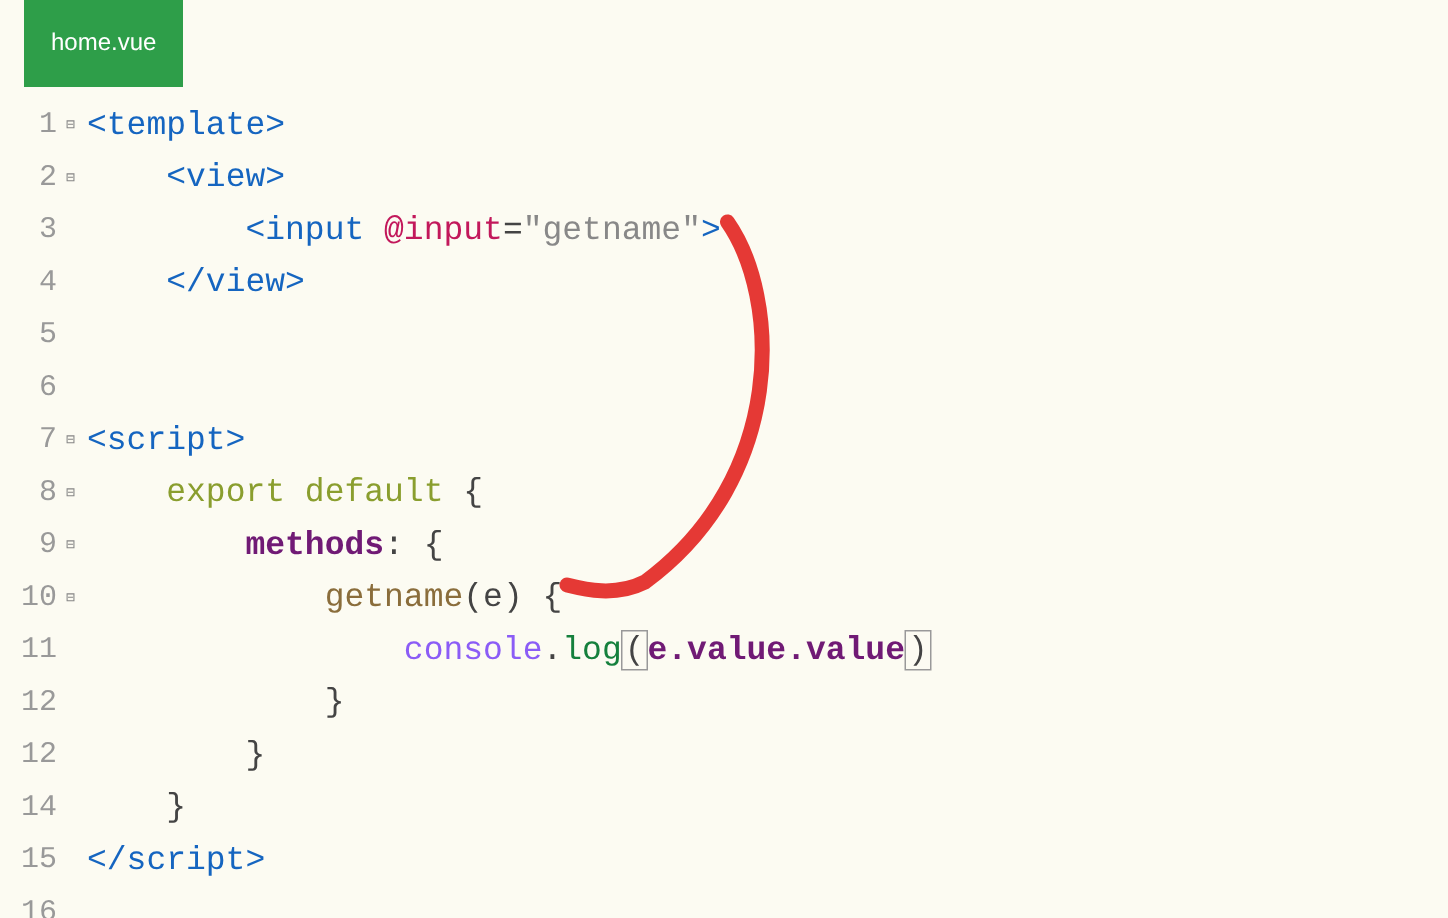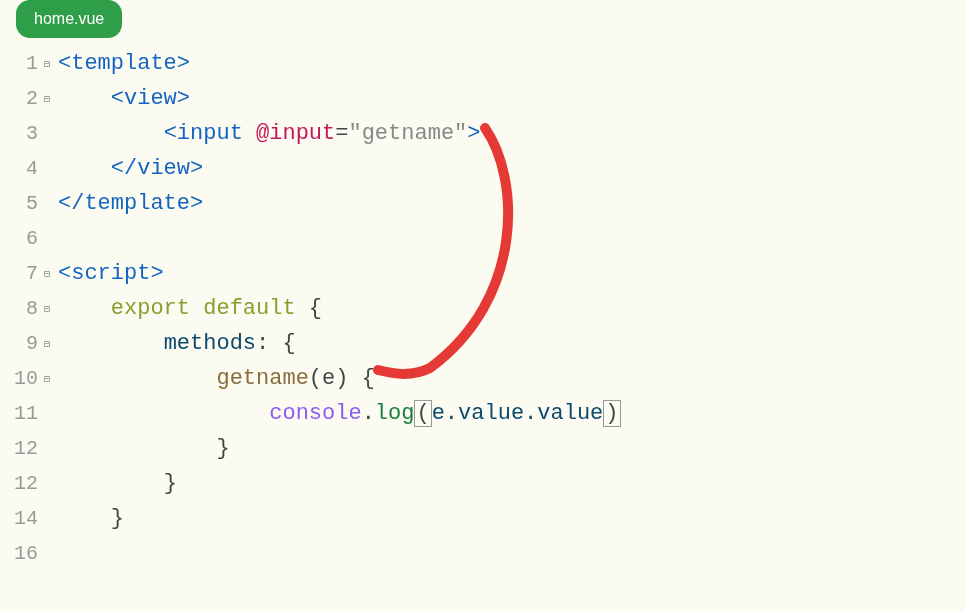--- a/index.html
+++ b/index.html
@@ -8,25 +8,24 @@
       height: 612px;
       background: #fcfbf2;
       font-family: Consolas, 'Courier New', monospace;
       font-size: 22px;
       overflow: hidden;
     }
     .tab {
       display: inline-block;
       background: #2e9e49;
       color: #fff;
-      padding: 10px 18px;
+      padding: 20px 18px;
       font-size: 16px;
       margin-left: 16px;
       font-family: Arial, sans-serif;
-      border-radius: 14px;
     }
     .editor {
       position: relative;
       padding-top: 8px;
     }
     .line {
       display: flex;
       height: 35px;
       align-items: center;
     }
@@ -47,21 +46,21 @@
     }
     .code {
       white-space: pre;
       padding-left: 4px;
     }
     .tag { color: #1565c0; }
     .attr { color: #c2185b; }
     .str { color: #888; }
     .kw { color: #8a9e2e; }
     .method { color: #8a6d3b; }
-    .name { color: #0c4a6e; }
+    .name { color: #701a75; font-weight: bold; }
     .console { color: #8b5cf6; }
     .log { color: #15803d; }
     .punc { color: #444; }
     .bracket-hl {
       border: 1px solid #999;
       padding: 0 1px;
     }
     .annotation {
       position: absolute;
       pointer-events: none;
@@ -98,21 +97,20 @@
 
   <div class="line">
     <span class="lineno">4</span>
     <span class="fold"></span>
     <span class="code">    <span class="tag">&lt;/view&gt;</span></span>
   </div>
 
   <div class="line">
     <span class="lineno">5</span>
     <span class="fold"></span>
-    <span class="code"><span class="tag">&lt;/template&gt;</span></span>
   </div>
 
   <div class="line">
     <span class="lineno">6</span>
     <span class="fold"></span>
     <span class="code"></span>
   </div>
 
   <div class="line">
     <span class="lineno">7</span>
@@ -155,20 +153,25 @@
     <span class="fold"></span>
     <span class="code">        <span class="punc">}</span></span>
   </div>
 
   <div class="line">
     <span class="lineno">14</span>
     <span class="fold"></span>
     <span class="code">    <span class="punc">}</span></span>
   </div>
 
+  <div class="line">
+    <span class="lineno">15</span>
+    <span class="fold"></span>
+    <span class="code"><span class="tag">&lt;/script&gt;</span></span>
+  </div>
 
   <div class="line">
     <span class="lineno">16</span>
     <span class="fold"></span>
     <span class="code"></span>
   </div>
 
   <svg class="annotation" style="left:370px; top:80px;" width="180" height="290">
     <path d="M 115 10 C 150 60, 155 180, 60 250 C 40 260, 20 255, 8 252" stroke="#e53935" stroke-width="10" fill="none" stroke-linecap="round"></path>
   </svg>

